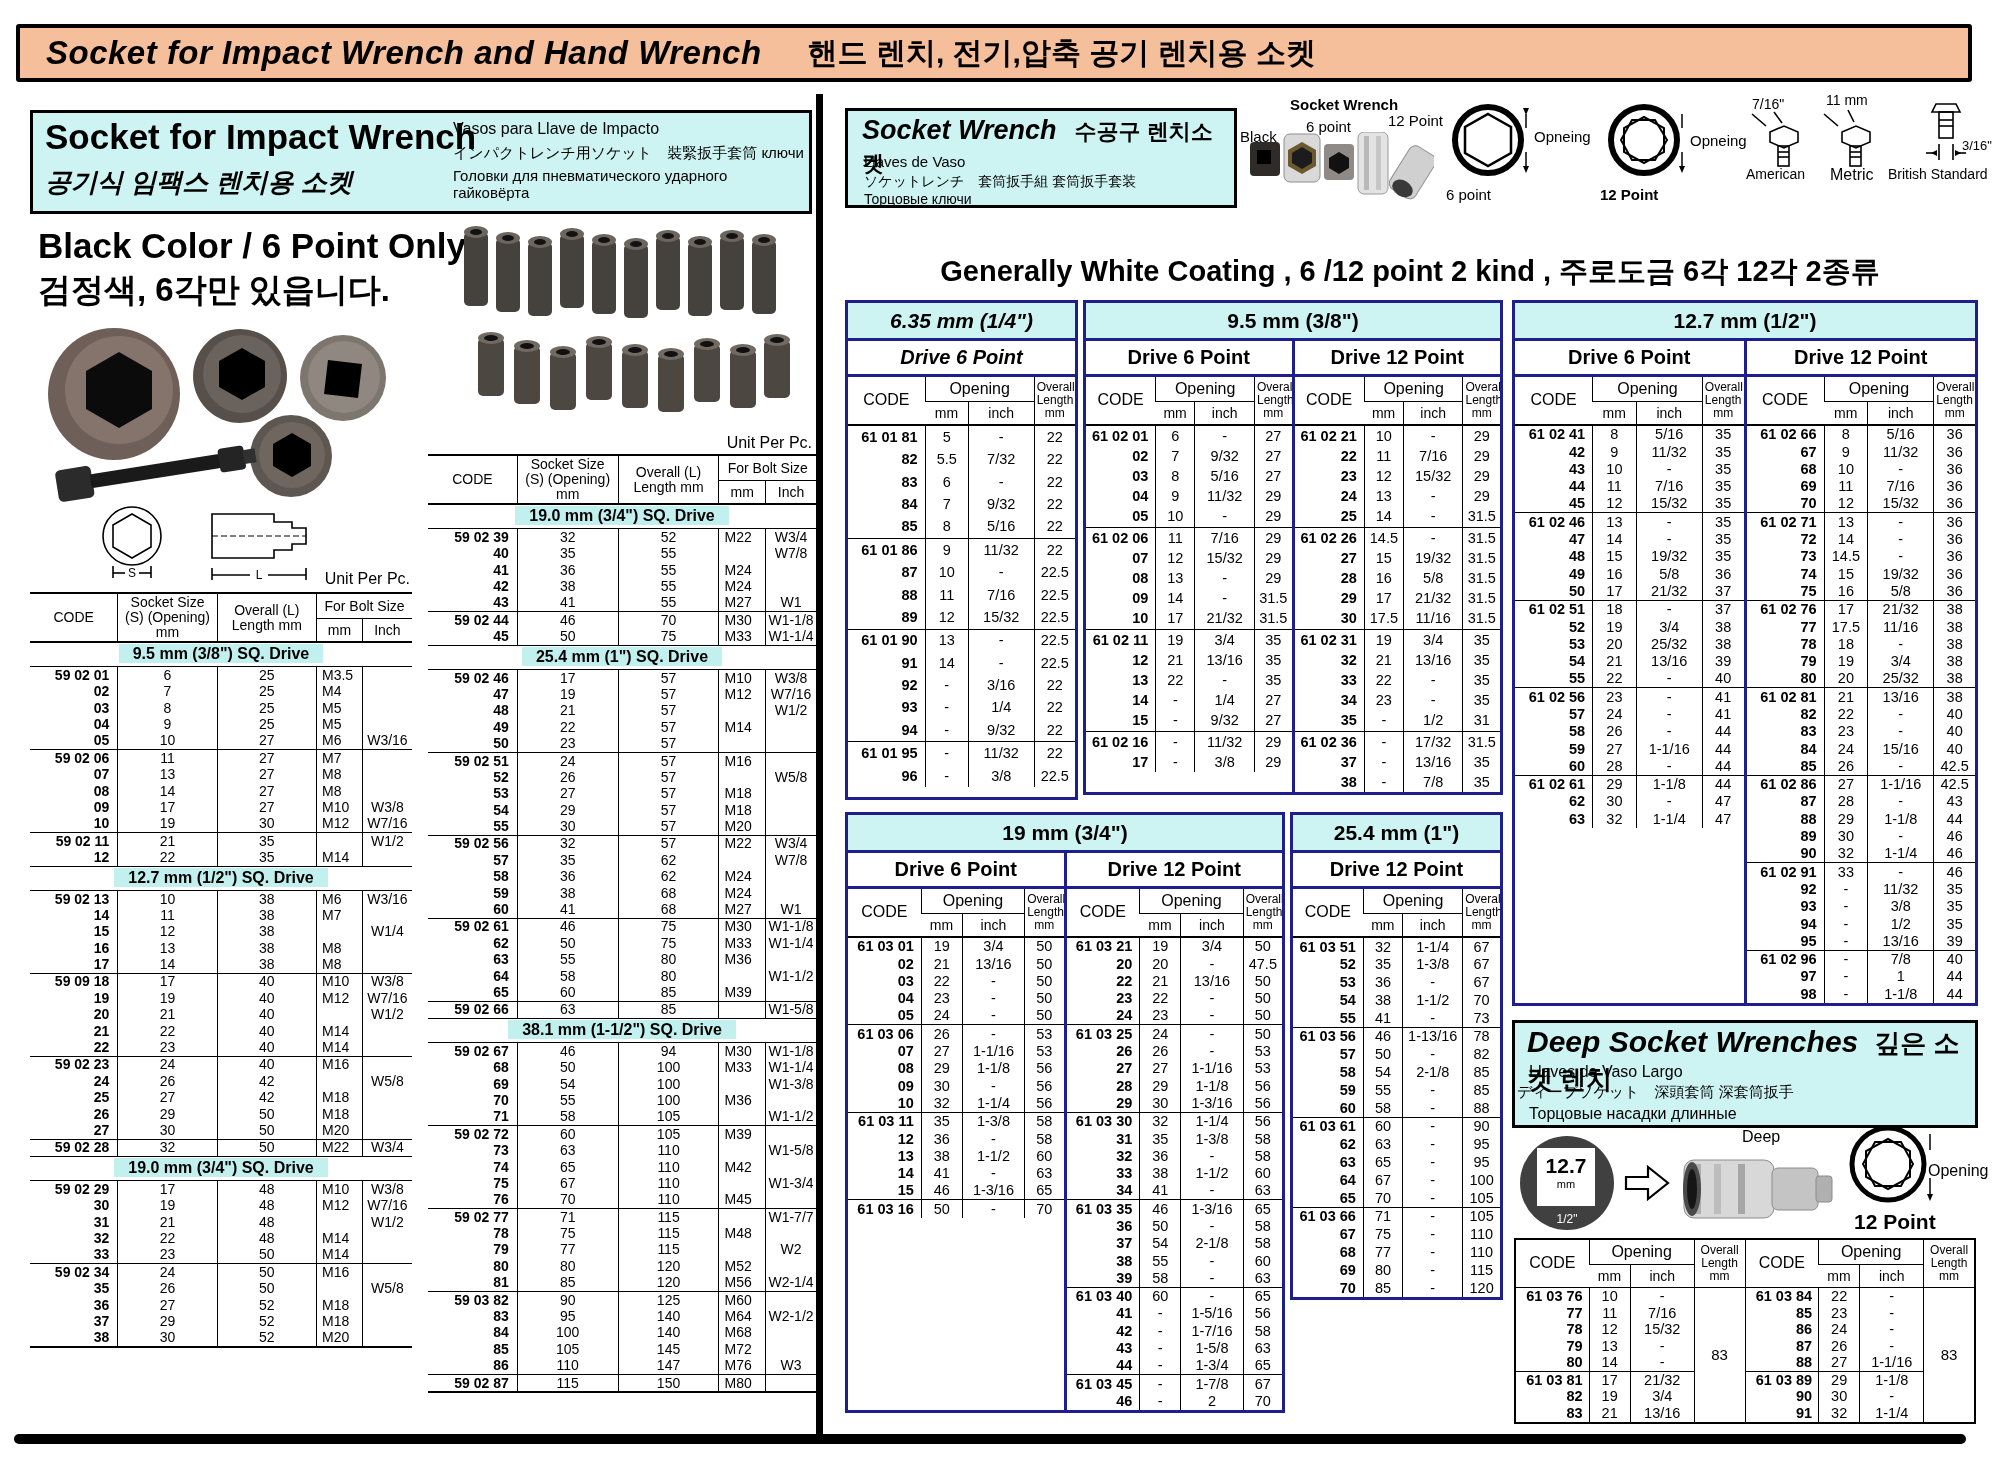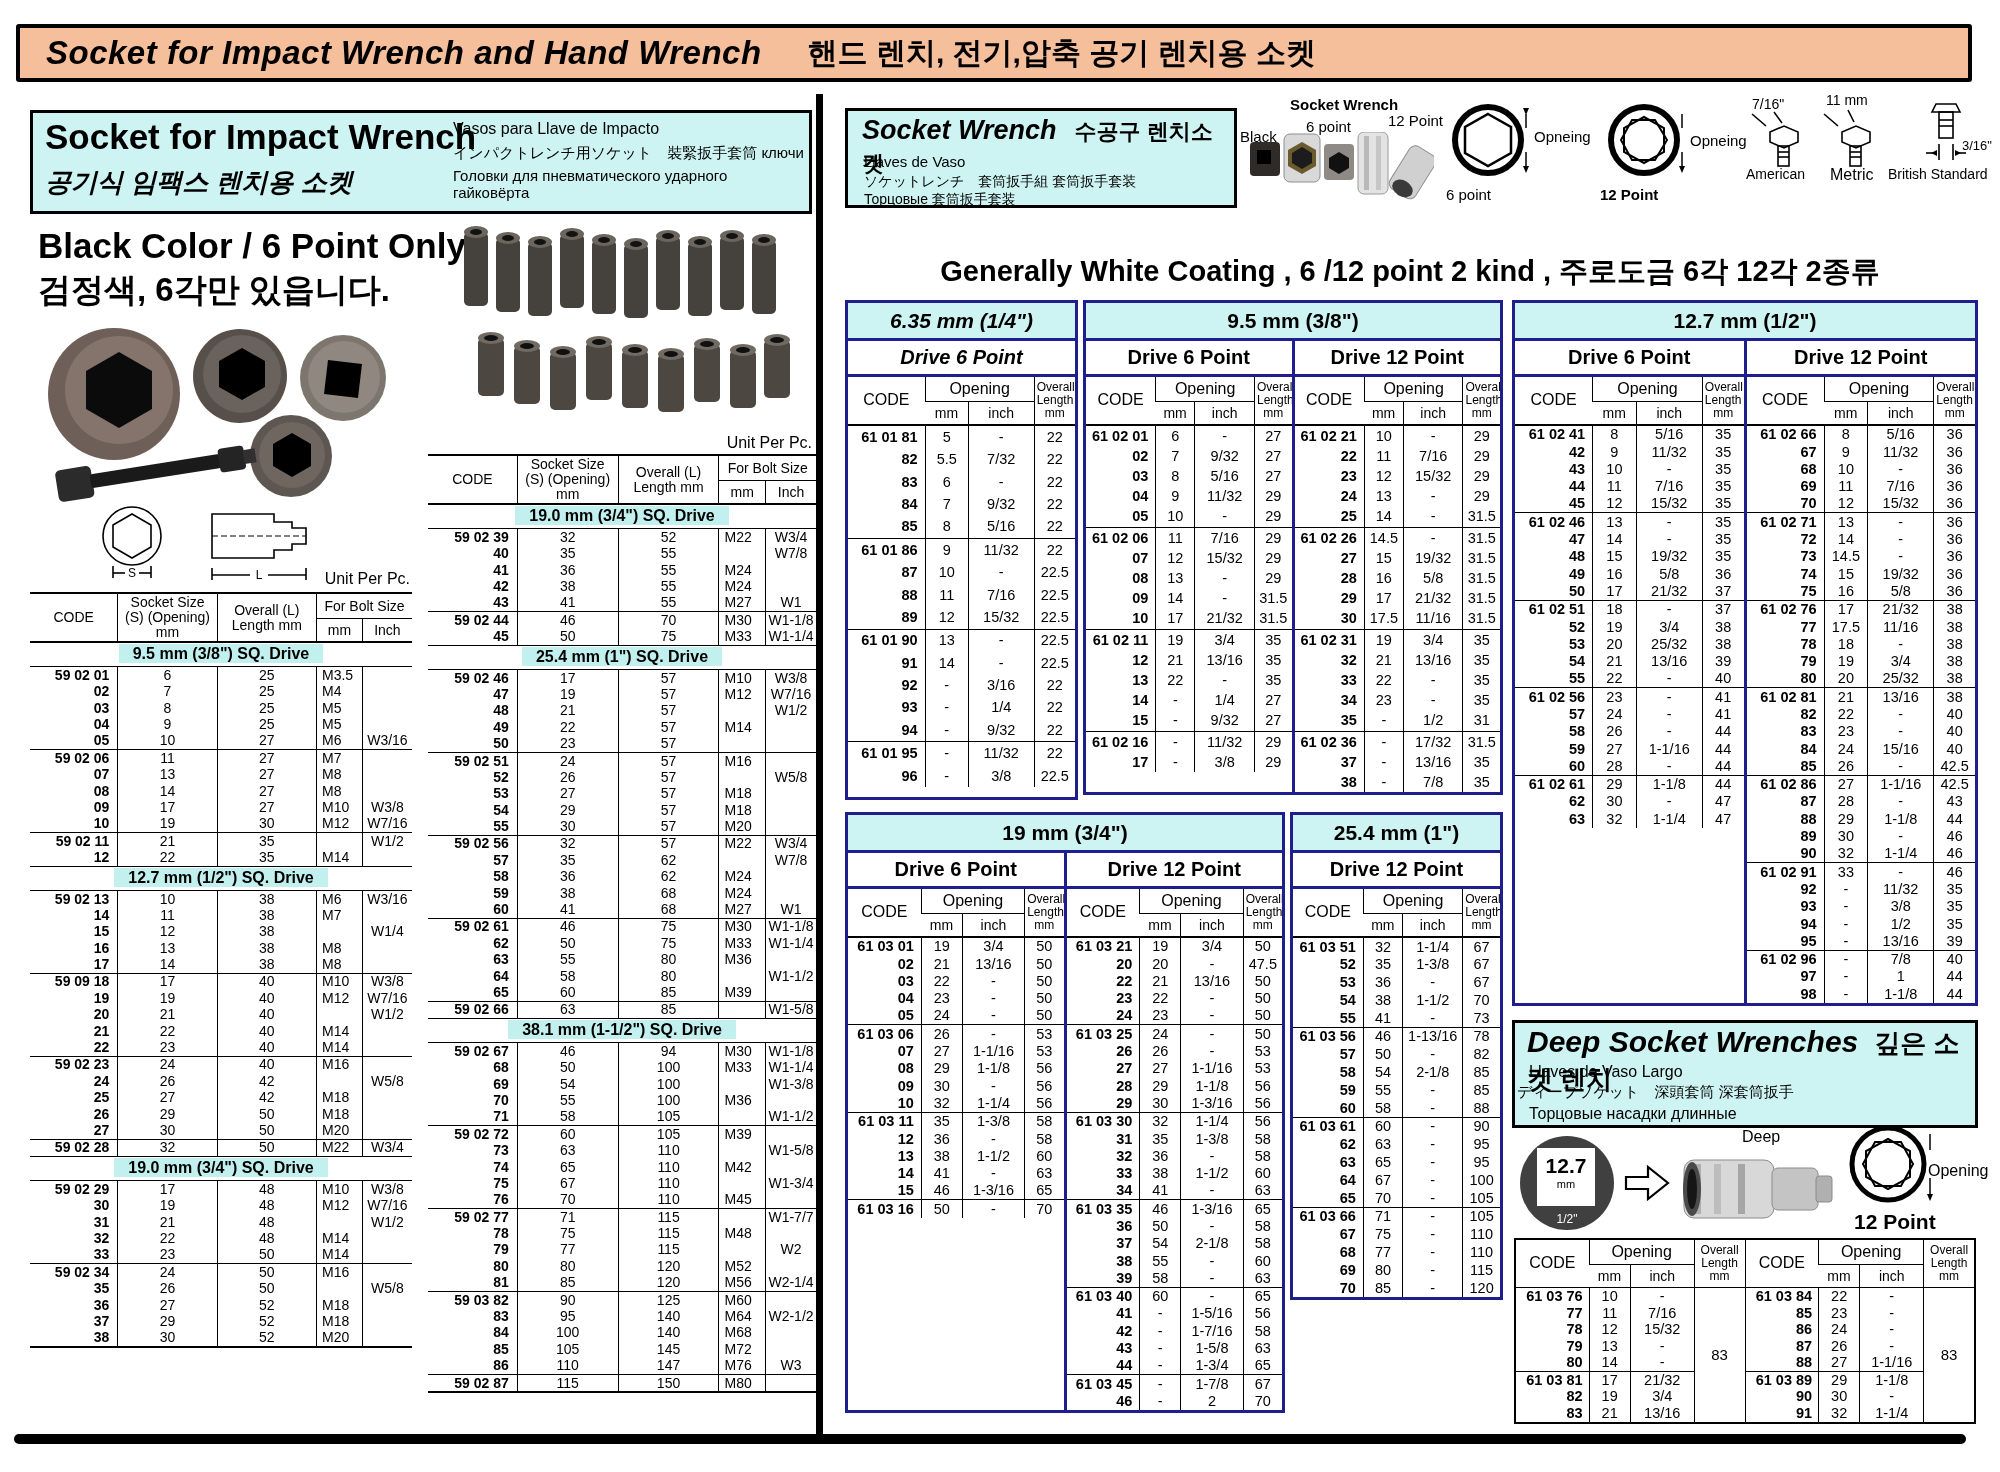--- a/index.html
+++ b/index.html
@@ -133,21 +133,21 @@
     <div class="t2">공기식 임팩스 렌치용 소켓</div>
     <div class="s1">Vasos para Llave de Impacto</div>
     <div class="s2">インパクトレンチ用ソケット　裝緊扳手套筒 ключи</div>
     <div class="s3">Головки для пневматического ударного гайковёрта</div>
   </div>
 
   <div id="rbox" class="cyanbox">
     <div class="t1"><span>Socket Wrench</span><span class="t1k">수공구 렌치소켓</span></div>
     <div class="s1">Llaves de Vaso</div>
     <div class="s2">ソケットレンチ　套筒扳手組 套筒扳手套装</div>
-    <div class="s3">Торцовые 套筒扳手套装</div>
+    <div class="s3">Торцовые ключи</div>
   </div>
 
   <div id="note1">Black Color / 6 Point Only</div>
   <div id="note2">검정색, 6각만 있읍니다.</div>
   <div id="coating">Generally White Coating , 6 /12 point 2 kind ,  주로도금 6각 12각 2종류</div>
 
   <svg style="position:absolute;left:40px;top:318px;" width="350" height="185" viewBox="0 0 350 185">
     <circle cx="74" cy="76" r="66" fill="#6e5f58"></circle>
       <circle cx="79" cy="72" r="54" fill="#85746b"></circle>
     <polygon points="79,34 112,53 112,91 79,110 46,91 46,53" fill="#0b0b0b"></polygon>

